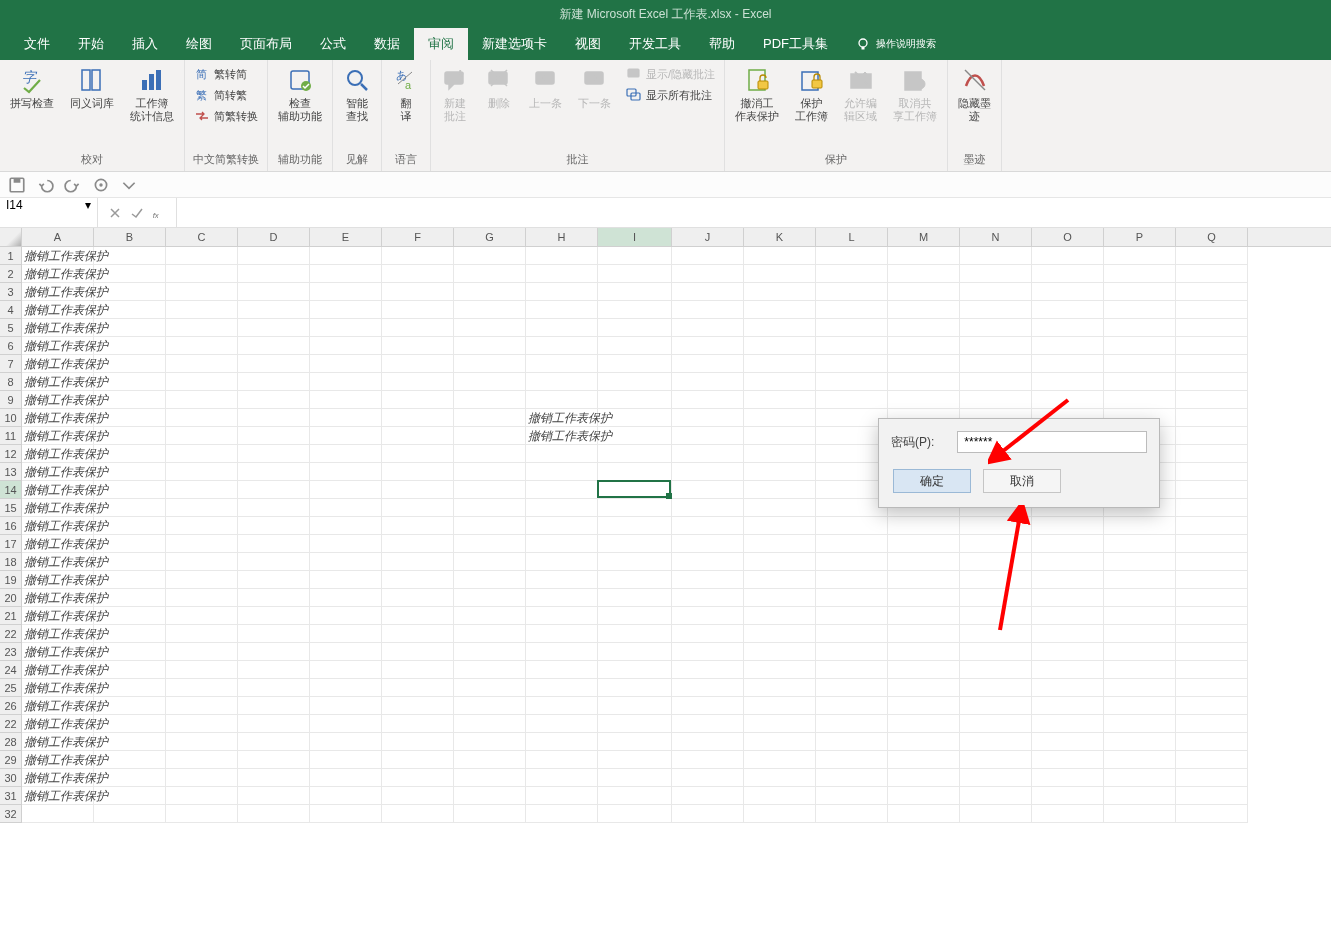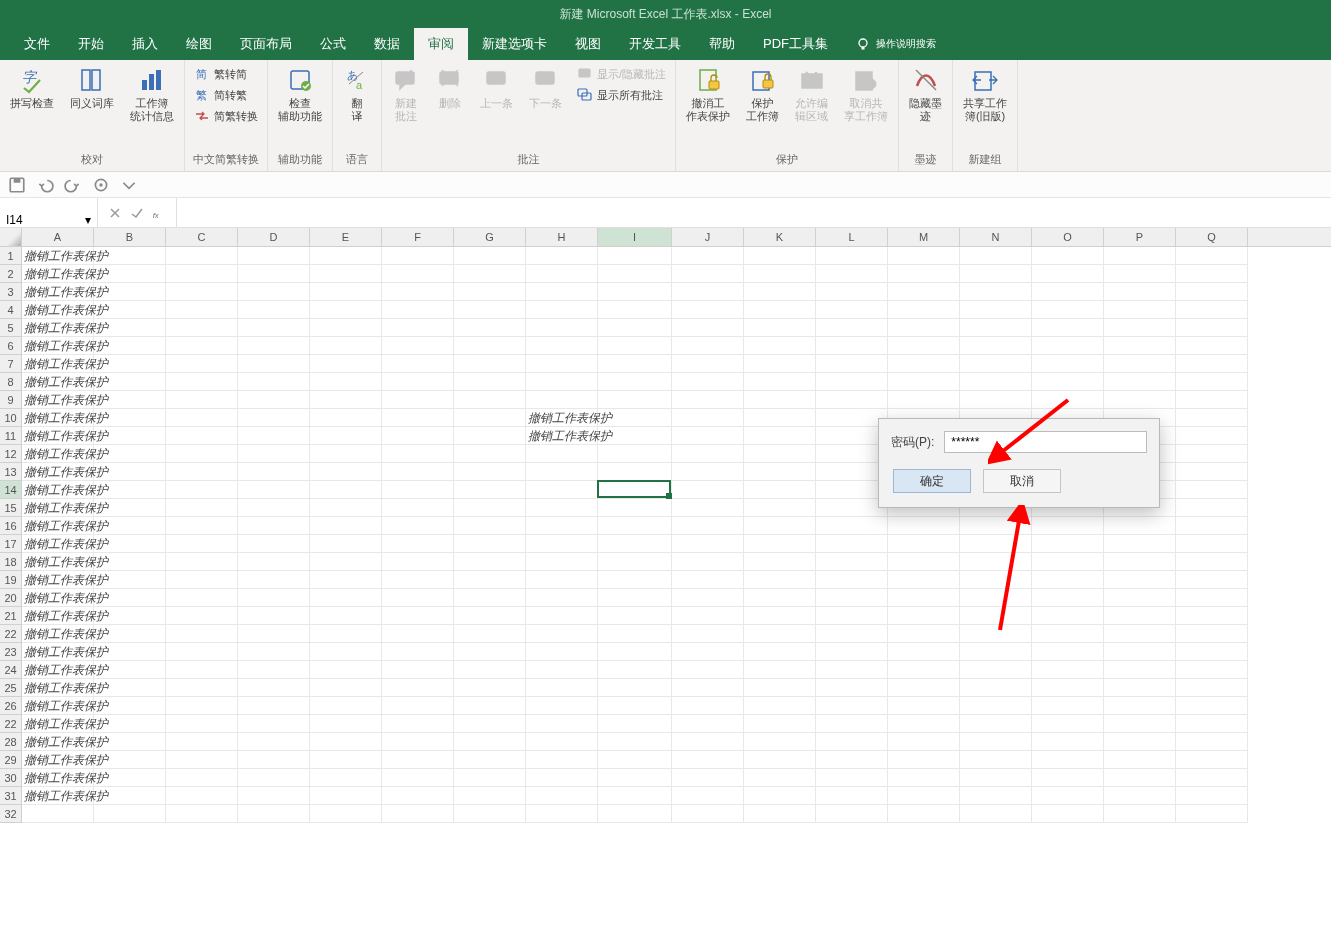--- a/index.html
+++ b/index.html
@@ -29,21 +29,21 @@
   .rb-stack { display: flex; flex-direction: column; gap: 1px; }
   .disabled { color: #b6b6b6; }
   .disabled svg * { stroke: #c6c6c6 !important; fill: #c6c6c6 !important; }
 
   
   .qat { background: #fcfcfc; border-bottom: 1px solid #e6e6e6; height: 26px; display: flex; align-items: center; gap: 10px; padding-left: 8px; }
   .qat .ico { width: 18px; height: 18px; cursor: pointer; }
 
   
   .fbar-row { background: #fff; height: 30px; border-bottom: 1px solid #e0e0e0; display: flex; align-items: stretch; }
-  .namebox { width: 98px; border-right: 1px solid #e0e0e0; display: flex; align-items: flex-end; padding: 0 6px; font-size: 12px; gap: 4px; }
+  .namebox { width: 98px; border-right: 1px solid #e0e0e0; display: flex; align-items: flex-start; padding: 0 6px; font-size: 12px; gap: 4px; }
   .namebox .dd { margin-left: auto; cursor: pointer; }
   .fx-controls { display: flex; align-items: center; gap: 8px; padding: 0 10px; border-right: 1px solid #e0e0e0; }
   .fx-controls .ico { width: 14px; height: 14px; cursor: pointer; }
   .fbar { flex: 1; display: flex; align-items: center; padding: 0 6px; font-size: 12px; }
 
   
   .sheet { background: #fff; position: relative; }
   .col-headers { display: flex; background: #efefef; border-bottom: 1px solid #d0d0d0; height: 19px; font-size: 11px; color: #555; }
   .selall { width: 22px; border-right: 1px solid #d0d0d0; background: linear-gradient(135deg,#efefef 60%,#b0b0b0 100%); cursor: pointer; }
   .col { border-right: 1px solid #d0d0d0; text-align: center; line-height: 19px; }
@@ -58,21 +58,21 @@
   .gridlines .h { position: absolute; left: 0; right: 0; height: 1px; background: #e8e8e8; }
   .gridlines .v { position: absolute; top: 0; bottom: 0; width: 1px; background: #e8e8e8; }
   .sel-cell { position: absolute; border: 2px solid #217346; background: rgba(255,255,255,0); pointer-events: none; }
   .sel-cell::after { content: ""; position: absolute; right: -3px; bottom: -3px; width: 6px; height: 6px; background: #217346; }
 
   
   .dialog { position: absolute; left: 878px; top: 418px; width: 282px; background: #f2f2f2; border: 1px solid #b9b9b9; box-shadow: 0 6px 18px rgba(0,0,0,.25); font-size: 12px; }
   .dialog-title { height: 30px; display: flex; align-items: center; padding: 0 10px; border-bottom: 1px solid #e3e3e3; }
   .dialog-title .t { flex: 1; color: #444; }
   .dialog-title .tc { width: 26px; text-align: center; color: #666; cursor: pointer; font-size: 14px; line-height: 1; }
-  .dialog-body { padding: 12px 12px 6px; display: flex; align-items: center; gap: 10px; }
+  .dialog-body { padding: 12px 12px 6px; display: flex; align-items: center; gap: 23px; }
   .dialog-body label { color: #444; white-space: nowrap; }
   .dialog-body input { flex: 1; border: 1px solid #bcbcbc; height: 22px; padding: 0 6px; font-family: inherit; font-size: 12px; }
   .dialog-actions { display: flex; justify-content: flex-start; gap: 12px; padding: 10px 14px 14px; }
   .dlg-btn { width: 78px; height: 24px; border: 1px solid #c5c5c5; background: #f5f5f5; font-size: 12px; color: #333; cursor: pointer; }
   .dlg-btn.primary { background: #d9e6f3; border-color: #9bb9d6; }
 
   
   .arrow { position: absolute; pointer-events: none; }
 </style>
 </head>
@@ -189,20 +189,35 @@
             <span>辅助功能</span>
           </div>
         </div>
       </div>
       <div class="group-label">辅助功能</div>
     </div>
     <div class="group">
       <div class="group-body">
         <div class="rb-btn two-line">
           <span class="ico"><svg viewBox="0 0 28 28">
+              <circle cx="12" cy="12" r="7" fill="none" stroke="#3b6fb6" stroke-width="2"></circle>
+              <line x1="18" y1="18" x2="24" y2="24" stroke="#3b6fb6" stroke-width="2.5"></line>
+            </svg></span>
+          <div>
+            <span>智能</span>
+            <span>查找</span>
+          </div>
+        </div>
+      </div>
+      <div class="group-label">见解</div>
+    </div>
+    <div class="group">
+      <div class="group-body">
+        <div class="rb-btn two-line">
+          <span class="ico"><svg viewBox="0 0 28 28">
               <text x="4" y="13" font-size="11" fill="#3b6fb6">あ</text>
               <text x="13" y="23" font-size="11" fill="#70ad47">a</text>
               <path d="M6 18 L20 6" stroke="#888" stroke-width="1"></path>
             </svg></span>
           <div>
             <span>翻</span>
             <span>译</span>
           </div>
         </div>
       </div>
@@ -329,35 +344,20 @@
               <path d="M5 20 C 10 6, 18 6, 23 20" fill="none" stroke="#c0504d" stroke-width="2.5"></path>
               <line x1="4" y1="4" x2="24" y2="24" stroke="#888" stroke-width="1.5"></line>
             </svg></span>
           <div>
             <span>隐藏墨</span>
             <span>迹</span>
           </div>
         </div>
       </div>
       <div class="group-label">墨迹</div>
-    </div>
-    <div class="group">
-      <div class="group-body">
-        <div class="rb-btn two-line">
-          <span class="ico"><svg viewBox="0 0 28 28">
-              <rect x="4" y="6" width="16" height="18" fill="none" stroke="#3b6fb6" stroke-width="1.5"></rect>
-              <path d="M10 14 L2 14 M6 10 L2 14 L6 18 M18 14 L26 14 M22 10 L26 14 L22 18" stroke="#3b6fb6" fill="none" stroke-width="1.3"></path>
-            </svg></span>
-          <div>
-            <span>共享工作</span>
-            <span>簿(旧版)</span>
-          </div>
-        </div>
-      </div>
-      <div class="group-label">新建组</div>
     </div>
   </div>
 
 <div class="qat">
   <span class="ico">
     <svg viewBox="0 0 16 16">
         <rect x="2" y="2" width="12" height="12" rx="1" fill="none" stroke="#8a8a8a" stroke-width="1.5"></rect>
         <rect x="5" y="2" width="6" height="4" fill="#8a8a8a"></rect>
       </svg>
   </span>

